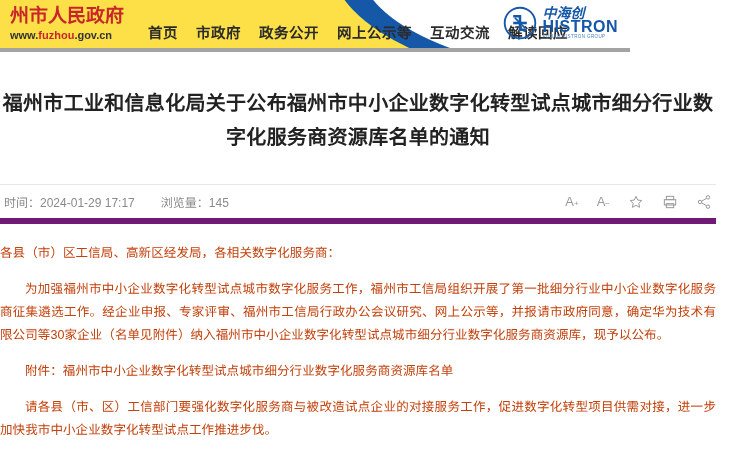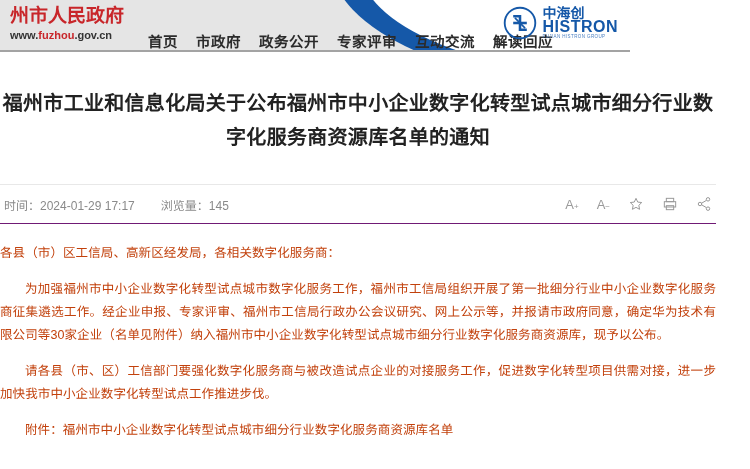--- a/index.html
+++ b/index.html
@@ -9,22 +9,22 @@
     overflow: hidden;
     background: #ffffff;
     font-family: "Liberation Sans", "DejaVu Sans", sans-serif;
   }
 
   
   .header {
     position: relative;
     width: 630px;
     height: 52px;
-    background: #e5e5e5;
-    border-bottom: 2px solid #a3a3a3;
+    background: #fde047;
+    border-bottom: 4px solid #a3a3a3;
     overflow: hidden;
   }
   .header-swoosh {
     position: absolute;
     right: 0; top: -40px;
     width: 300px; height: 130px;
     background: #1558a8;
     border-radius: 0 0 0 100%;
     transform: skewX(-0deg);
   }
@@ -53,21 +53,21 @@
     font-size: 11px;
     color: #c8262a;
     font-weight: bold;
     line-height: 14px;
     margin-top: 2px;
   }
   .site-logo .url .dark { color: #333333; }
 
   .nav {
     position: absolute;
-    left: 148px; top: 30px;
+    left: 148px; top: 21px;
     display: flex;
     gap: 18px;
     align-items: center;
   }
   .nav a {
     font-size: 14.5px;
     color: #2b2b2b;
     text-decoration: none;
     white-space: nowrap;
     font-weight: bold;
@@ -83,20 +83,21 @@
   }
   .brand-mark {
     width: 34px; height: 34px;
   }
   .brand-text .line1 {
     font-family: "DejaVu Serif", "Liberation Serif", serif;
     font-size: 14px;
     color: #1558a8;
     font-weight: bold;
     line-height: 15px;
+    font-style: italic;
   }
   .brand-text .line2 {
     font-size: 16px;
     color: #1558a8;
     font-weight: bold;
     line-height: 12px;
     letter-spacing: .5px;
   }
   .brand-text .line3 {
     font-size: 4.5px;
@@ -120,21 +121,21 @@
     line-height: 34px;
     letter-spacing: .3px;
   }
 
   
   .meta-bar {
     margin: 30px auto 0;
     width: 716px;
     height: 40px;
     border-top: 1px solid #e8e8e8;
-    border-bottom: 1px solid #701a75;
+    border-bottom: 6px solid #701a75;
     display: flex;
     align-items: center;
     padding: 0 4px;
   }
   .meta-left {
     display: flex;
     gap: 26px;
     font-size: 12px;
     color: #8a8a8a;
   }
@@ -180,21 +181,21 @@
     <div class="cn">州市人民政府</div>
     <div class="url">
       <span class="dark">www.</span><span>fuzhou</span><span class="dark">.gov.cn</span>
     </div>
   </div>
 
   <div class="nav">
     <a href="#">首页</a>
     <a href="#">市政府</a>
     <a href="#">政务公开</a>
-    <a href="#">专家评审</a>
+    <a href="#">网上公示等</a>
     <a href="#">互动交流</a>
     <a href="#">解读回应</a>
   </div>
 
   <div class="brand-logo">
     <svg class="brand-mark" viewBox="0 0 40 40">
       <circle cx="20" cy="20" r="18" fill="none" stroke="#1558a8" stroke-width="2.2"></circle>
       <path d="M12 12 L20 12 L20 28 L28 28" fill="none" stroke="#1558a8" stroke-width="3"></path>
       <path d="M12 20 L28 20" fill="none" stroke="#1558a8" stroke-width="3"></path>
       <path d="M14 14 L26 26" fill="none" stroke="#1558a8" stroke-width="2"></path>
@@ -238,17 +239,17 @@
         <circle cx="6" cy="12" r="2.6" fill="none" stroke="#9a9a9a" stroke-width="1.5"></circle>
         <circle cx="18" cy="19" r="2.6" fill="none" stroke="#9a9a9a" stroke-width="1.5"></circle>
         <path d="M8.4 10.8l7.2-4.2M8.4 13.2l7.2 4.2" stroke="#9a9a9a" stroke-width="1.5" fill="none"></path>
       </svg>
     </div>
   </div>
 
   <div class="body-text">
     <p>各县（市）区工信局、高新区经发局，各相关数字化服务商：</p>
     <p class="indent">为加强福州市中小企业数字化转型试点城市数字化服务工作，福州市工信局组织开展了第一批细分行业中小企业数字化服务商征集遴选工作。经企业申报、专家评审、福州市工信局行政办公会议研究、网上公示等，并报请市政府同意，确定华为技术有限公司等30家企业（名单见附件）纳入福州市中小企业数字化转型试点城市细分行业数字化服务商资源库，现予以公布。</p>
+    <p class="indent">附件：福州市中小企业数字化转型试点城市细分行业数字化服务商资源库名单</p>
     <p class="indent">请各县（市、区）工信部门要强化数字化服务商与被改造试点企业的对接服务工作，促进数字化转型项目供需对接，进一步加快我市中小企业数字化转型试点工作推进步伐。</p>
-    <p class="indent">附件：福州市中小企业数字化转型试点城市细分行业数字化服务商资源库名单</p>
   </div>
 
 </div>
 
 </body></html>

